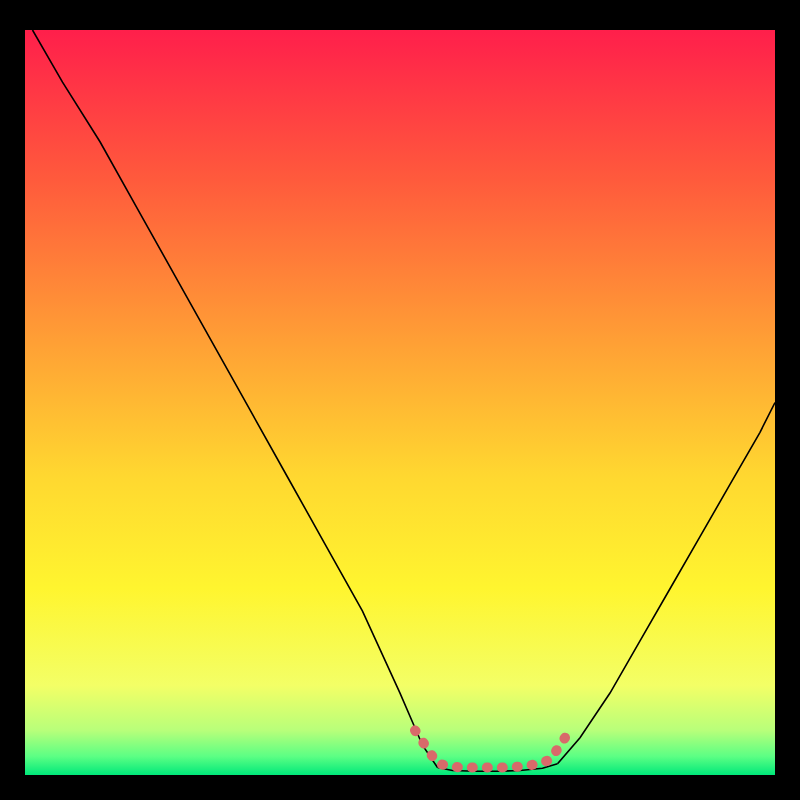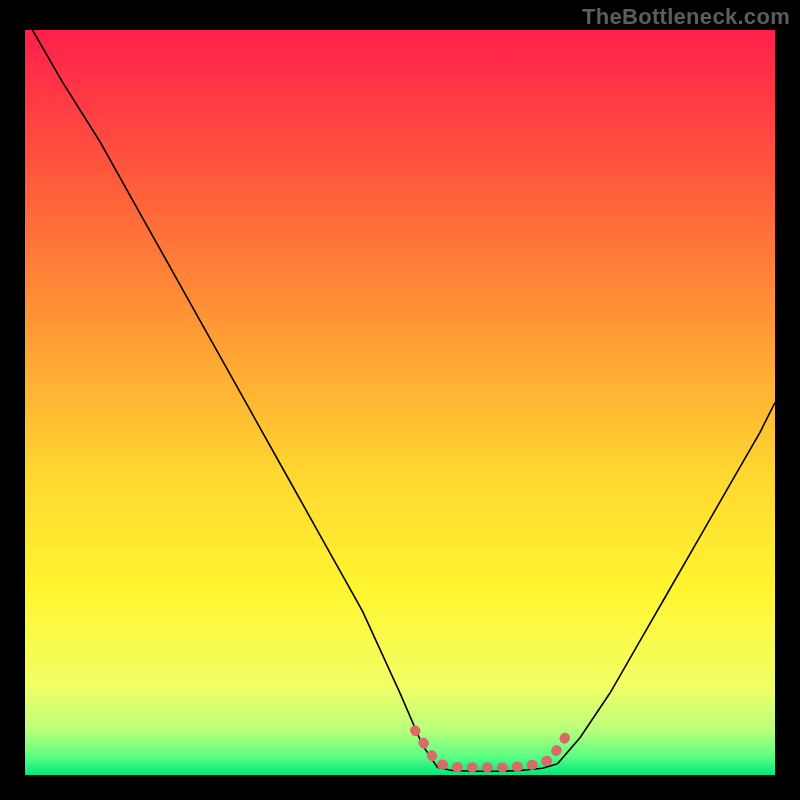--- a/index.html
+++ b/index.html
@@ -38,21 +38,20 @@
     width: 100%;
     height: 100%;
     display: block;
   }
 </style>
 </head>
 <body>
 
 <div class="frame">
 
-  <div class="watermark">TheBottleneck.com</div>
 
   <div class="plot">
     <svg viewBox="0 0 750 745" preserveAspectRatio="none">
       <defs>
         <linearGradient id="bg-grad" x1="0" y1="0" x2="0" y2="1">
         <stop offset="0%" stop-color="#ff1f4b"></stop>
             <stop offset="20%" stop-color="#ff5a3c"></stop>
             <stop offset="42%" stop-color="#ffa035"></stop>
             <stop offset="60%" stop-color="#ffd830"></stop>
             <stop offset="75%" stop-color="#fff52f"></stop>

